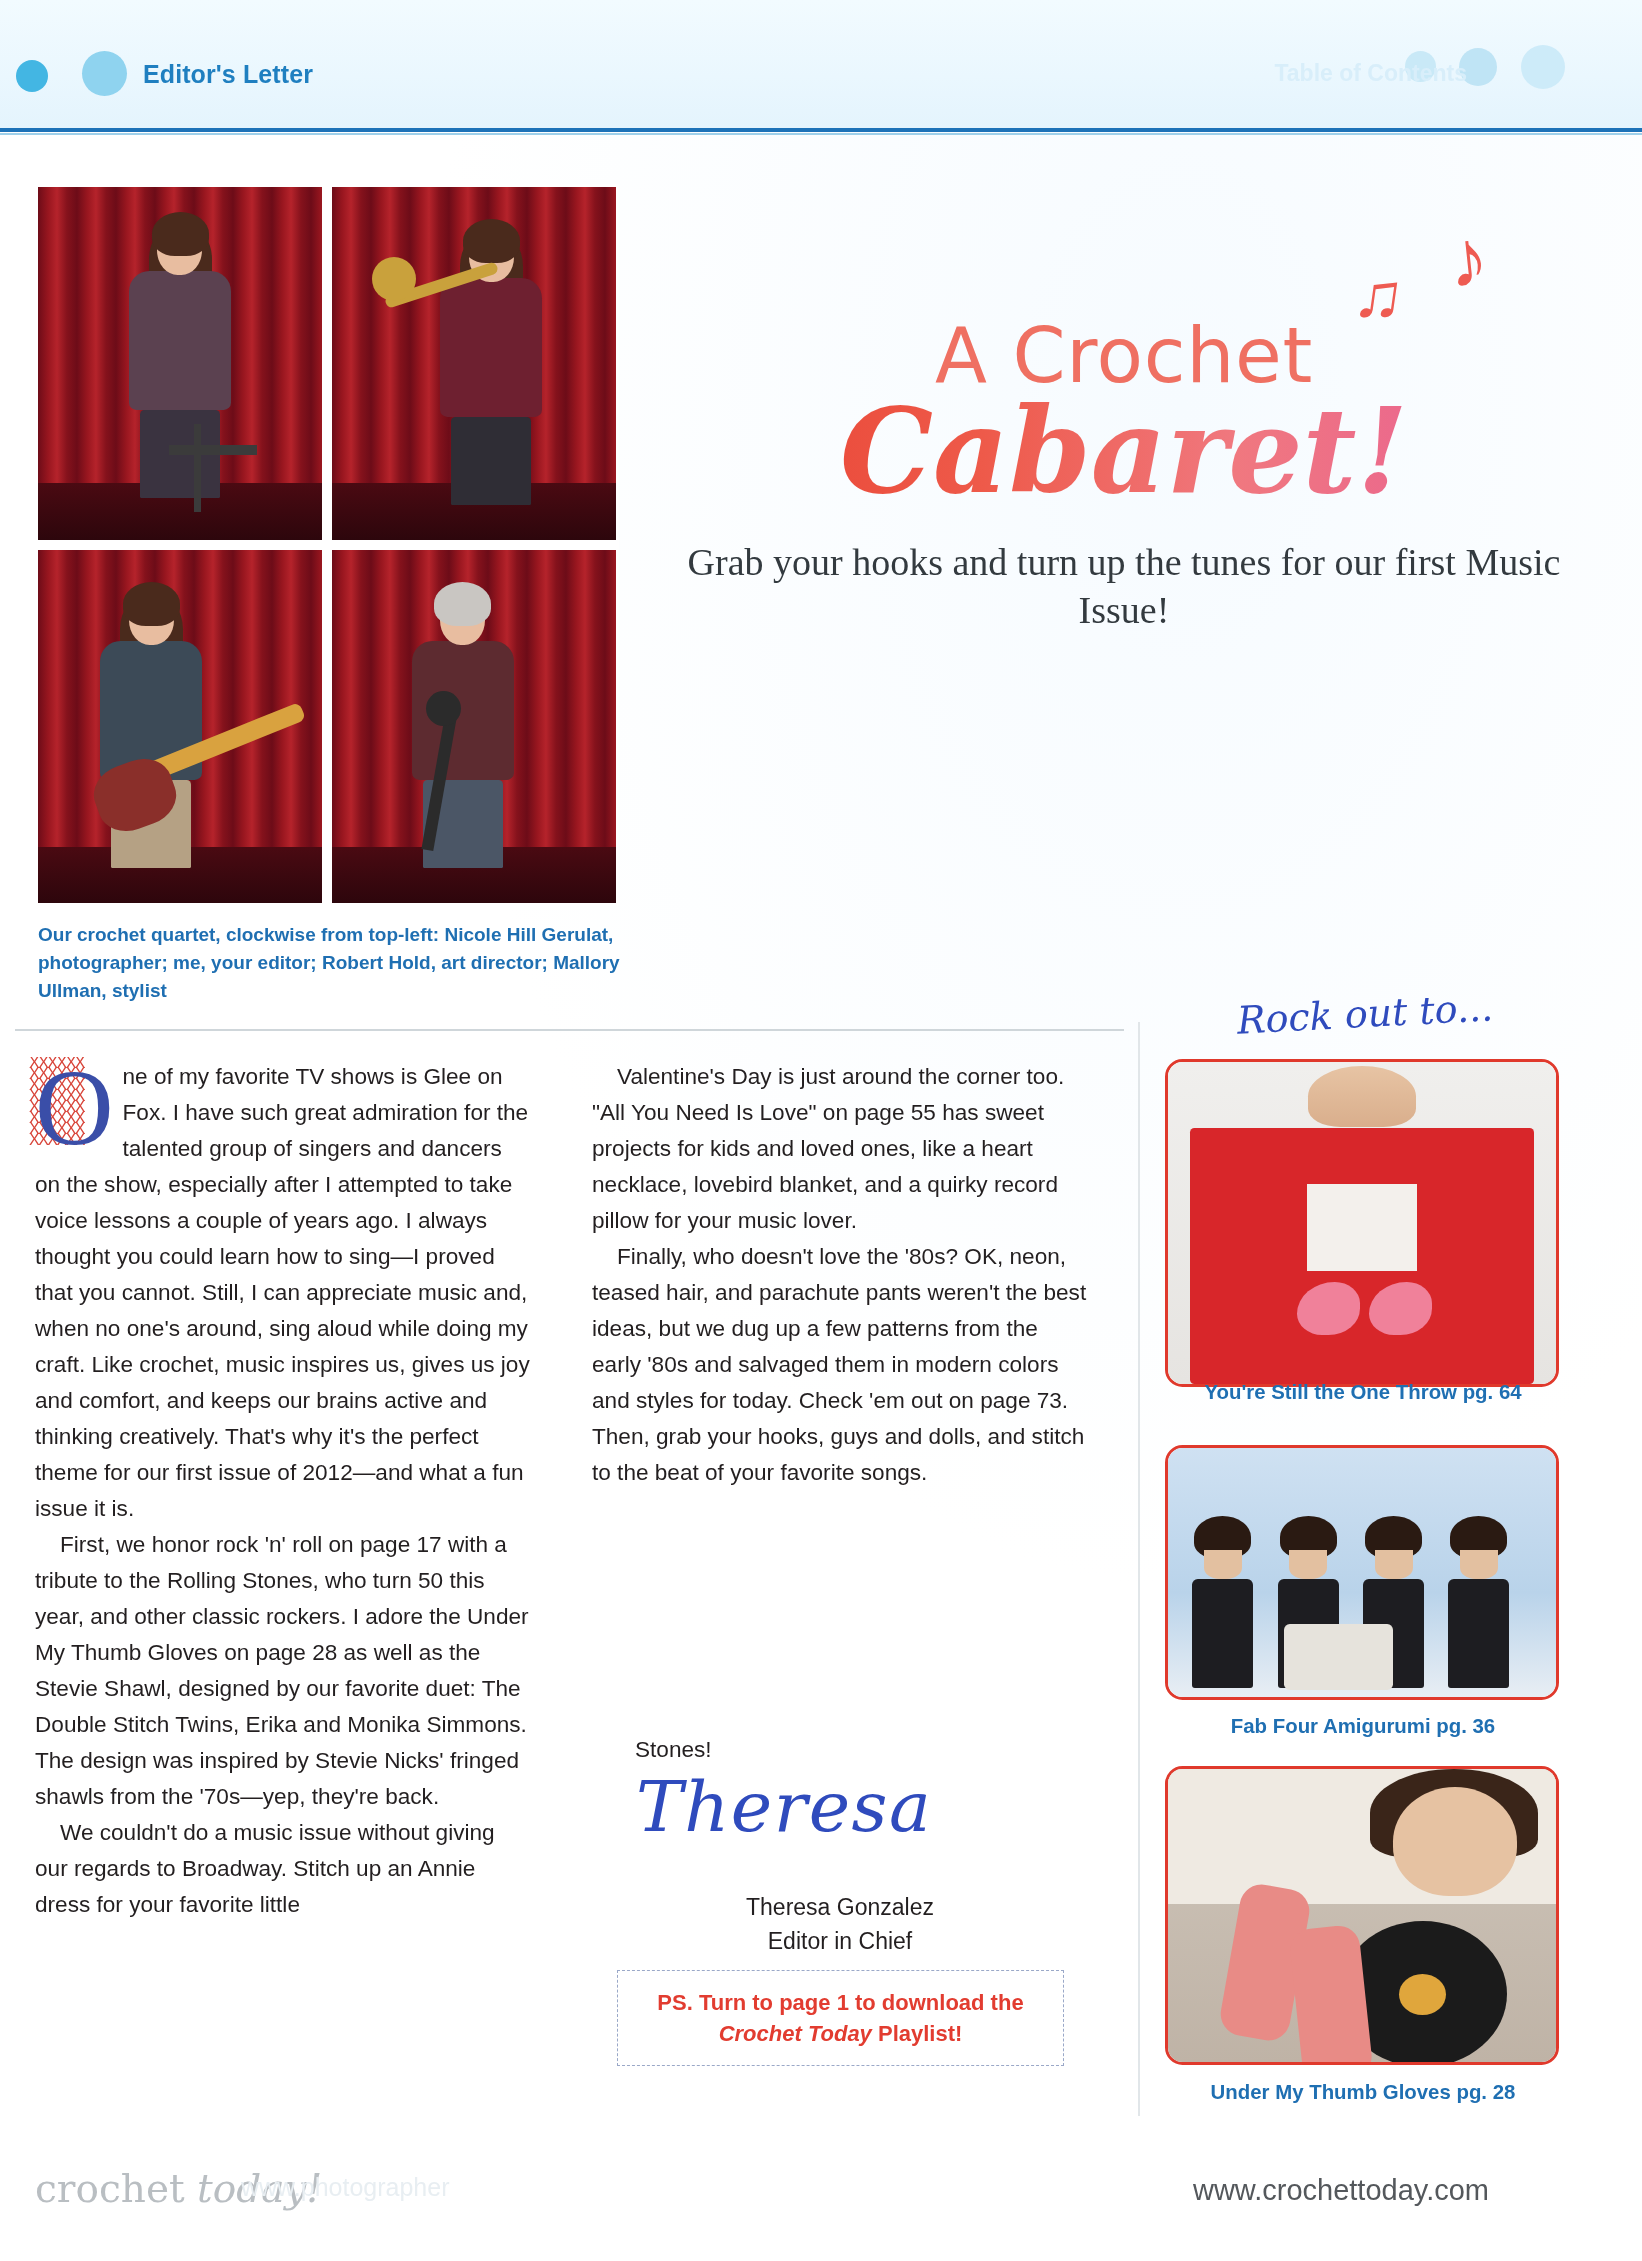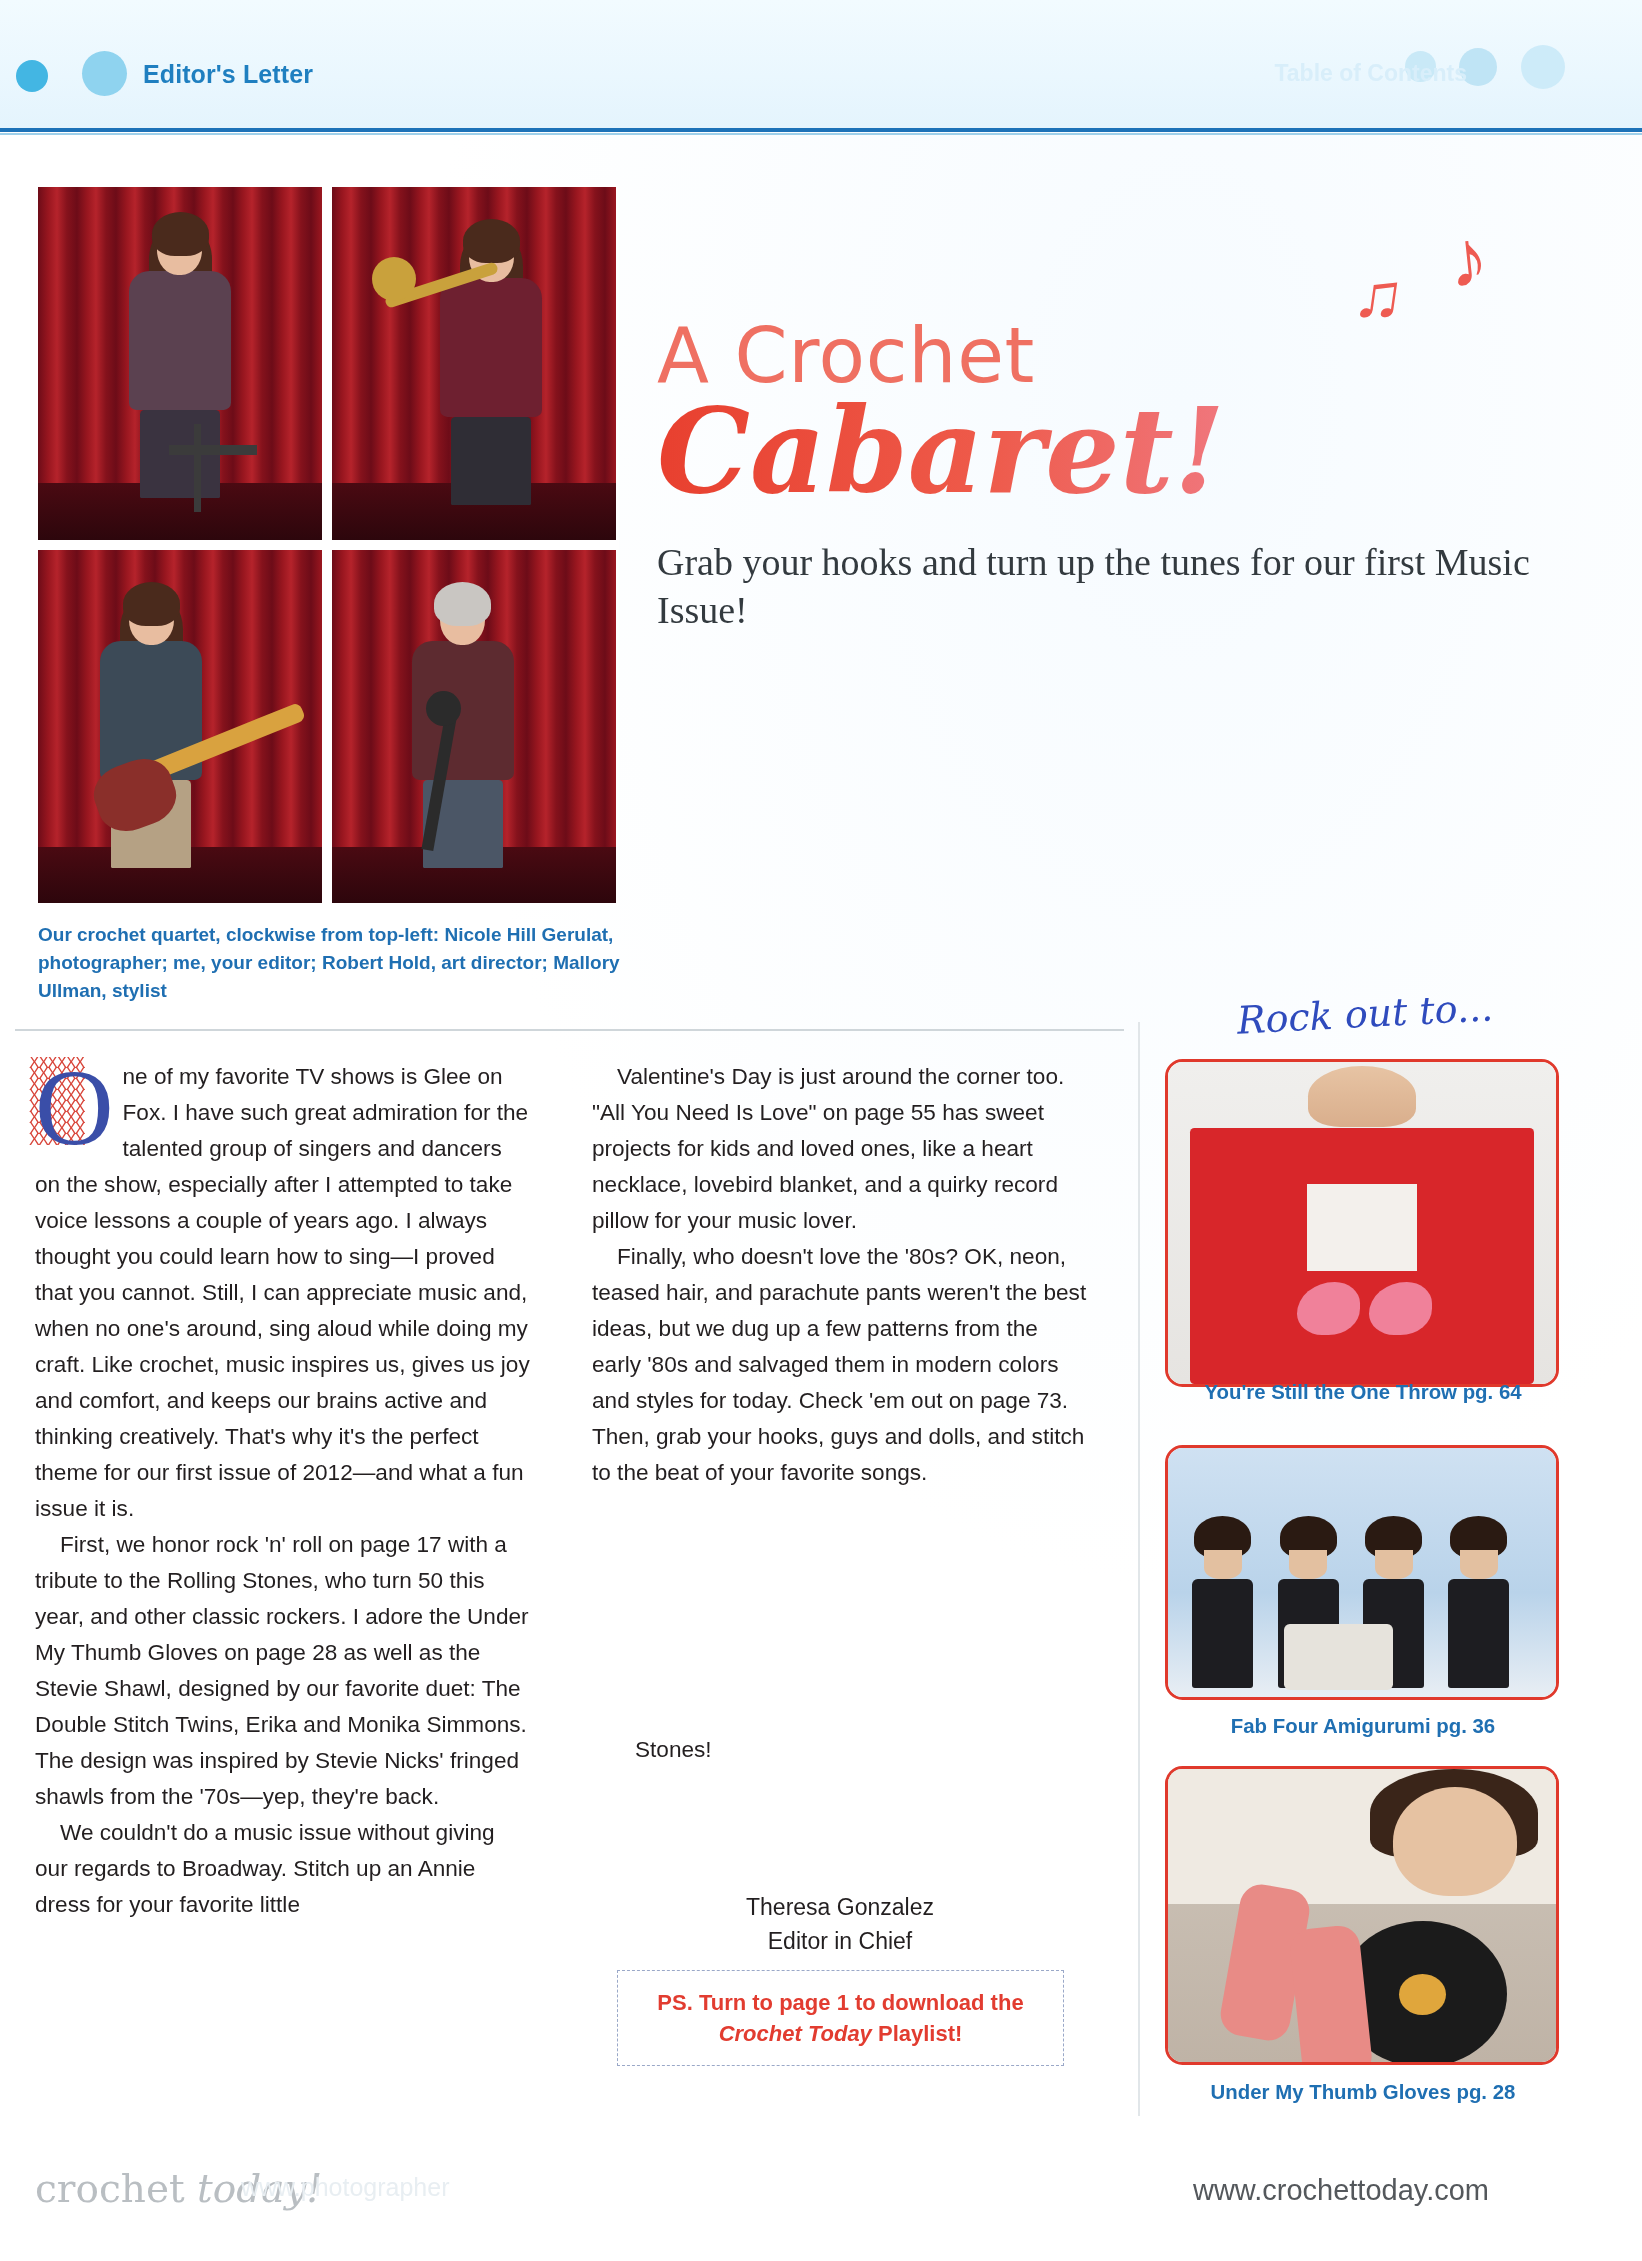--- a/index.html
+++ b/index.html
@@ -155,21 +155,21 @@
     font-size: 19px;
     line-height: 28px;
     font-weight: 600;
   }
 
   
   .hero {
     position: absolute;
     left: 657px; top: 314px;
     width: 934px;
-    text-align: left;
+    text-align: center;
   }
   .hero-line1 {
     font-family: "DejaVu Sans", sans-serif;
     font-size: 76px;
     color: #ef7062;
     letter-spacing: 0.7px;
     line-height: 1.1;
     font-weight: 400;
   }
   .hero-line2 {
@@ -540,20 +540,21 @@
     <p>First, we honor rock 'n' roll on page 17 with a tribute to the Rolling Stones, who turn 50 this year, and other classic rockers. I adore the Under My Thumb Gloves on page 28 as well as the Stevie Shawl, designed by our favorite duet: The Double Stitch Twins, Erika and Monika Simmons. The design was inspired by Stevie Nicks' fringed shawls from the '70s—yep, they're back.</p>
     <p>We couldn't do a music issue without giving our regards to Broadway. Stitch up an Annie dress for your favorite little</p>
   </div>
 
   <div class="col col2">
     <p>Valentine's Day is just around the corner too. "All You Need Is Love" on page 55 has sweet projects for kids and loved ones, like a heart necklace, lovebird blanket, and a quirky record pillow for your music lover.</p>
     <p>Finally, who doesn't love the '80s? OK, neon, teased hair, and parachute pants weren't the best ideas, but we dug up a few patterns from the early '80s and salvaged them in modern colors and styles for today. Check 'em out on page 73. Then, grab your hooks, guys and dolls, and stitch to the beat of your favorite songs.</p>
   </div>
 
   <div class="enjoy">Stones!</div>
+  <div class="signature">Theresa</div>
   <div class="sig-name">
     <div>Theresa Gonzalez</div>
     <div>Editor in Chief</div>
   </div>
 
   <div class="ps-box">
     <span>PS.</span><span> Turn to page 1 to download the </span><em>Crochet Today</em><span> Playlist!</span>
   </div>
 
   <div class="rail-title">Rock out to...</div>

